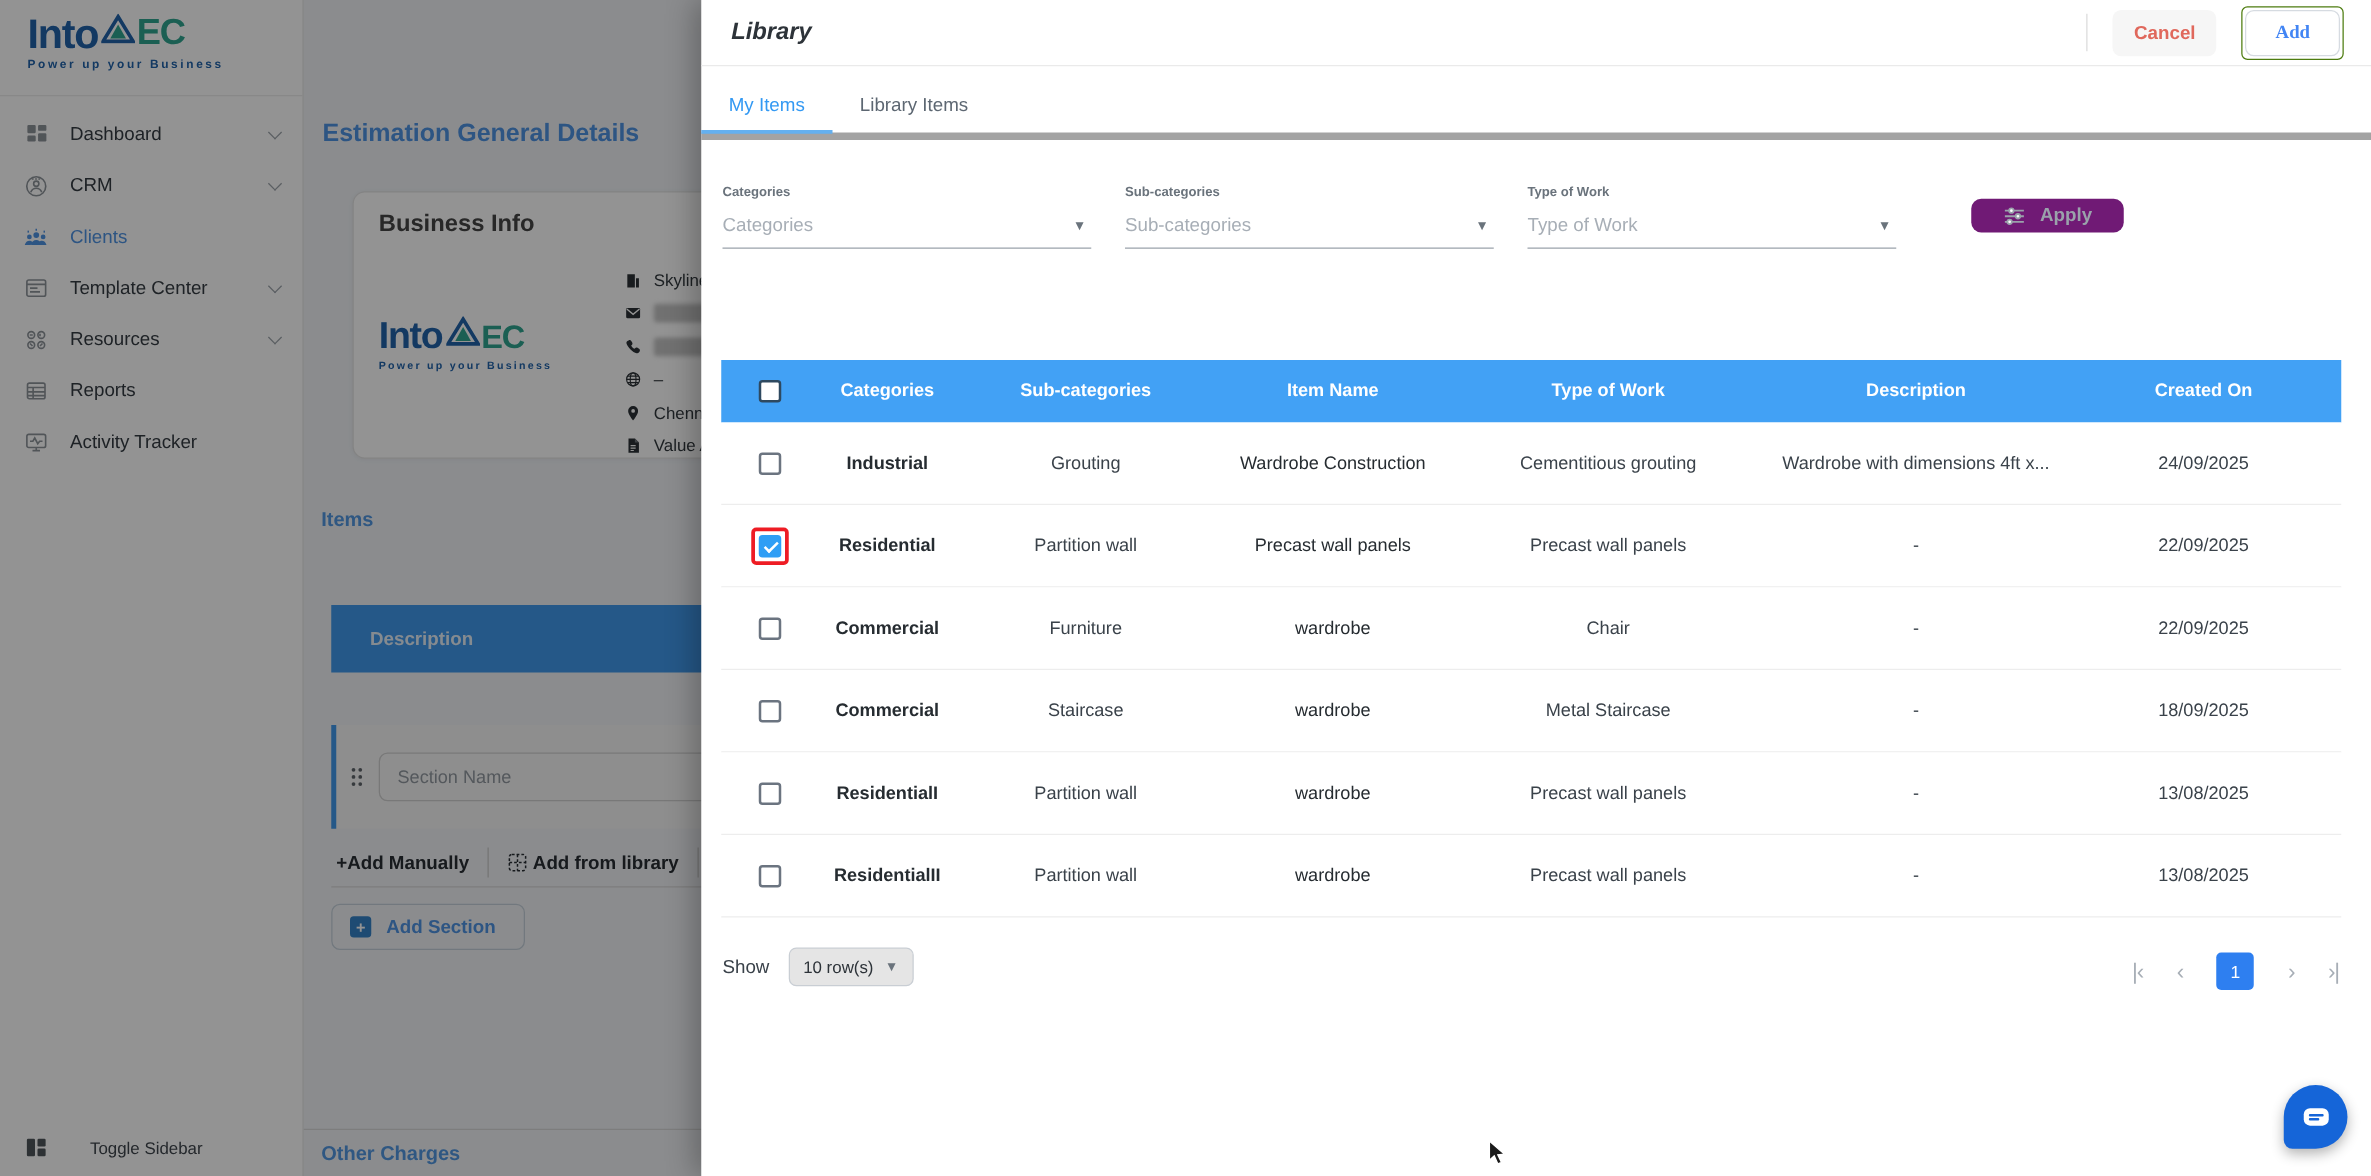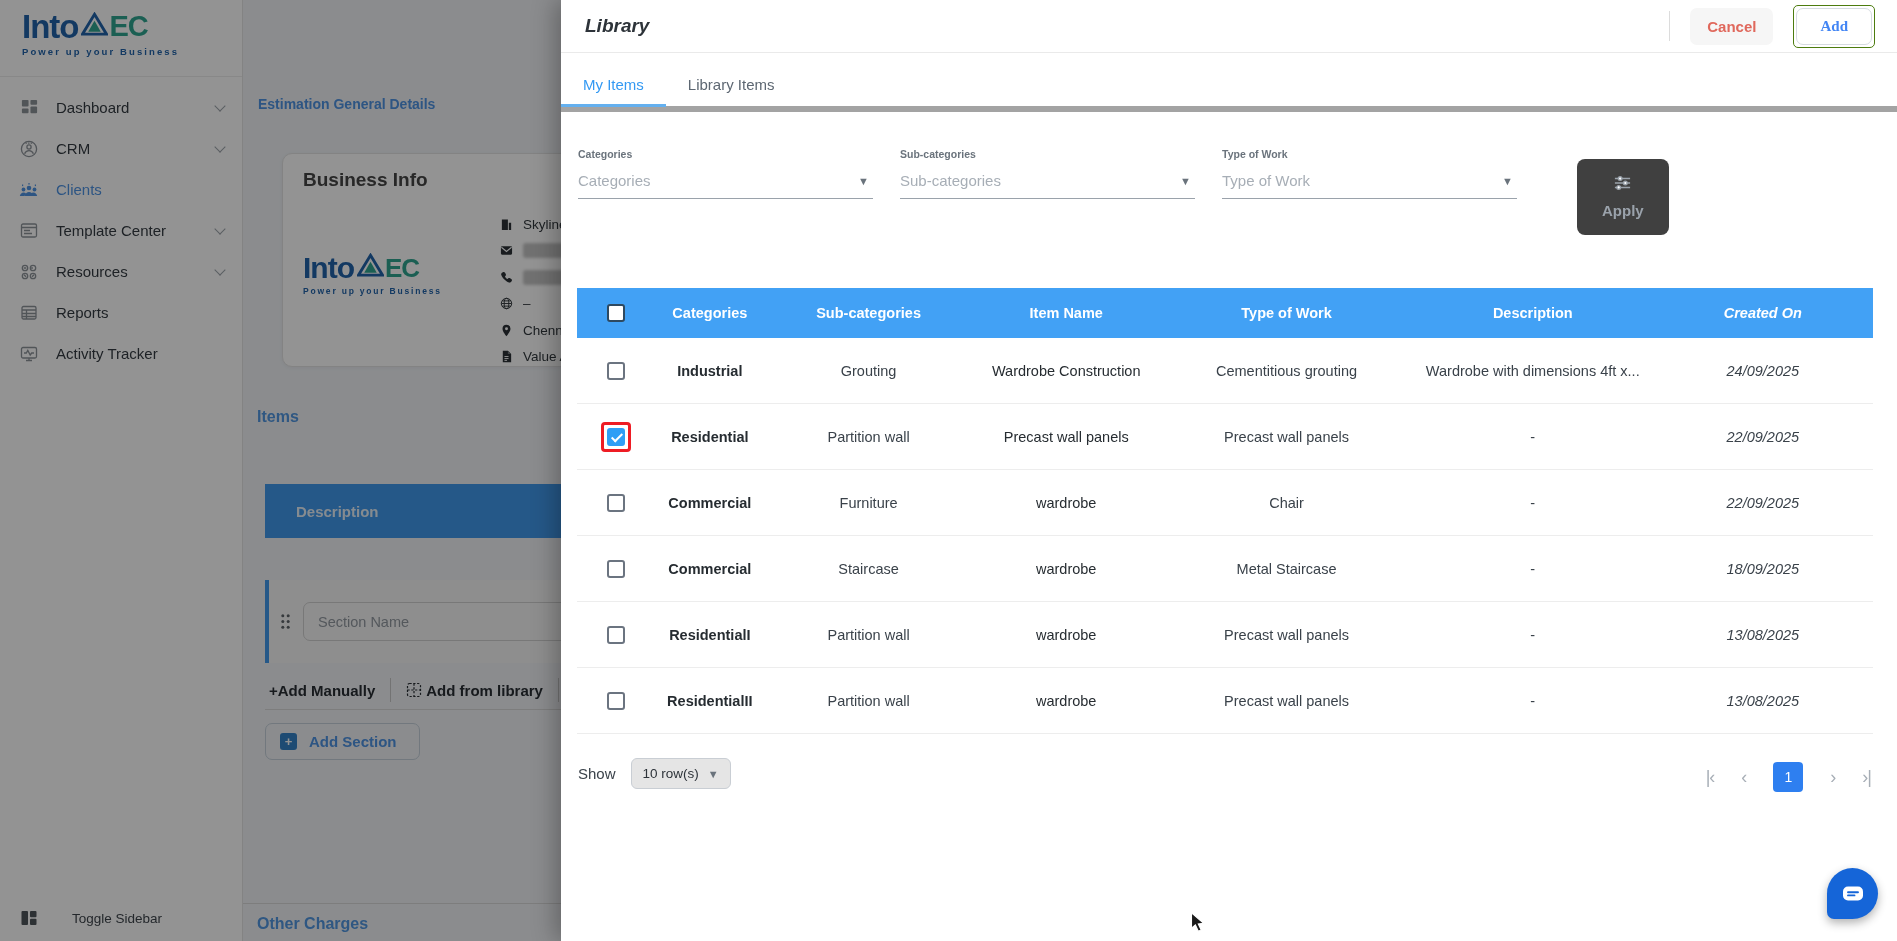--- a/index.html
+++ b/index.html
@@ -20,21 +20,21 @@
   .nav { padding-top:10px; }
   .nav-item { display:flex; align-items:center; height:41px; padding:0 18px; cursor:pointer; }
   .nav-icon { width:22px; height:22px; margin-right:16px; display:flex; align-items:center; justify-content:center; }
   .nav-label { font-size:15px; color:#2f363d; flex:1; }
   .nav-item.active .nav-label { color:#4a90e2; }
   .chevron { width:8px; height:8px; border-right:1.7px solid #9aa1a8; border-bottom:1.7px solid #9aa1a8; transform:rotate(45deg); margin-top:-4px; }
   .toggle-row { position:absolute; bottom:12px; left:18px; display:flex; align-items:center; gap:16px; cursor:pointer; }
   .toggle-label { font-size:13.5px; color:#3a4148; }
   
   .main { position:absolute; left:243px; top:0; right:0; height:100%; background:#f0f3f7; z-index:1; }
-  .page-title { position:absolute; top:96px; left:15px; font-size:14px; font-weight:600; color:#4a90e2; }
+  .page-title { position:absolute; top:96px; left:15px; font-size:20px; font-weight:600; color:#4a90e2; }
   .biz-card { position:absolute; top:153px; left:39px; width:452px; height:214px; background:#fff; border:1px solid #e3e3e3; border-radius:10px; padding:15px 20px; box-shadow:0 1px 4px rgba(0,0,0,0.05); }
   .biz-title { font-size:19px; font-weight:600; color:#404040; }
   .biz-body { display:flex; }
   .biz-logo { width:196px; padding-top:62px; }
   .biz-logo .logo-into { font-size:30px; }
   .biz-logo .logo-ec { font-size:26px; }
   .biz-logo .logo-tagline { font-size:8.5px; letter-spacing:1.8px; }
   .biz-details { margin-top:20px; }
   .biz-row { display:flex; align-items:center; gap:10px; height:26.5px; }
   .biz-ico { width:14px; display:flex; justify-content:center; }
@@ -68,26 +68,26 @@
   .tabs { position:absolute; top:64px; left:0; right:0; display:flex; border-bottom:6px solid #a3a3a3; }
   .tab { padding:12px 22px 13px; font-size:15px; color:#5d6772; position:relative; cursor:pointer; }
   .tab.active { color:#3399f3; }
   .tab.active::after { content:""; position:absolute; left:0; right:0; bottom:-1px; height:3px; background:#64b0ef; }
   .filters { position:absolute; top:148px; left:17px; display:flex; align-items:flex-start; }
   .filter { width:295px; margin-right:27px; }
   .filter-label { font-size:10.5px; font-weight:700; color:#6a737c; }
   .filter-select { display:flex; align-items:center; justify-content:space-between; border-bottom:1px solid #9aa2ab; padding:11px 4px 9px 0; margin-top:1px; cursor:pointer; }
   .filter-ph { font-size:15px; color:#a7aeb6; }
   .select-arrow { color:#6a737c; font-size:11px; }
-  .apply-btn { margin-left:33px; margin-top:11px; background:#404040; border:none; border-radius:8px; padding:16px 25px; display:flex; align-items:center; gap:11px; color:#9aa2ab; font-size:15px; font-weight:600; cursor:pointer; font-family:inherit;flex-direction:column; }
+  .apply-btn { margin-left:33px; margin-top:11px; background:#701a75; border:none; border-radius:8px; padding:5px 25px; display:flex; align-items:center; gap:11px; color:#9aa2ab; font-size:15px; font-weight:600; cursor:pointer; font-family:inherit; }
   .lib-table { position:absolute; top:288px; left:16px; width:1296px; }
   .lt-head { display:flex; background:#42a1f5; height:50px; align-items:center; color:#fff; font-size:14.5px; font-weight:600; }
   .lt-row { display:flex; height:66px; align-items:center; border-bottom:1px solid #ededed; font-size:14.5px; color:#3a424a; background:#fff; }
   .ltc { text-align:center; }
-  .c0{width:6%;} .c1{width:8.5%;} .c2{width:16%;} .c3{width:14.5%;} .c4{width:19.5%;} .c5{width:18.5%;} .c6{width:17%;font-style:italic;}
+  .c0{width:6%;} .c1{width:8.5%;} .c2{width:16%;} .c3{width:14.5%;} .c4{width:19.5%;} .c5{width:18.5%;} .c6{width:17%;}
   .cat-cell { font-weight:700; color:#262c31; }
   .item-cell { font-weight:500; color:#262c31; }
   .checkbox { width:18px; height:18px; border:2px solid #6b7480; border-radius:3px; background:#fff; display:inline-block; vertical-align:middle; cursor:pointer; position:relative; }
   .lt-head .checkbox { border-color:#2e4960; }
   .checkbox.checked { background:#2f9ef5; border-color:#2f9ef5; }
   .checkbox.checked::after { content:""; position:absolute; left:5px; top:1px; width:4px; height:9px; border:solid #fff; border-width:0 2px 2px 0; transform:rotate(45deg); }
   .red-check-wrap { display:inline-block; border:3px solid #ee1c24; border-radius:4px; padding:3px; line-height:0; vertical-align:middle; }
   .show-row { position:absolute; top:758px; left:17px; display:flex; align-items:center; gap:15px; }
   .show-label { font-size:15px; color:#3a424a; }
   .rows-select { border:1px solid #c9ced4; border-radius:6px; padding:7px 11px; display:flex; align-items:center; gap:9px; font-size:13.5px; color:#2d3339; cursor:pointer; background:#e5e5e5; }

